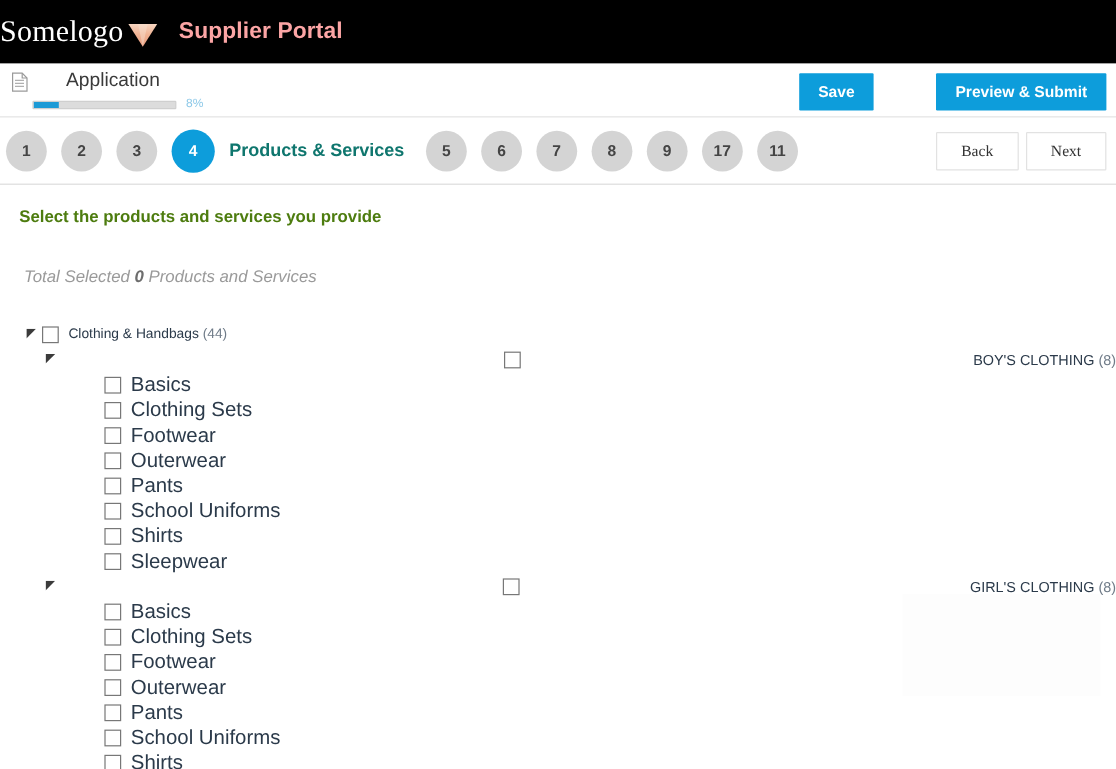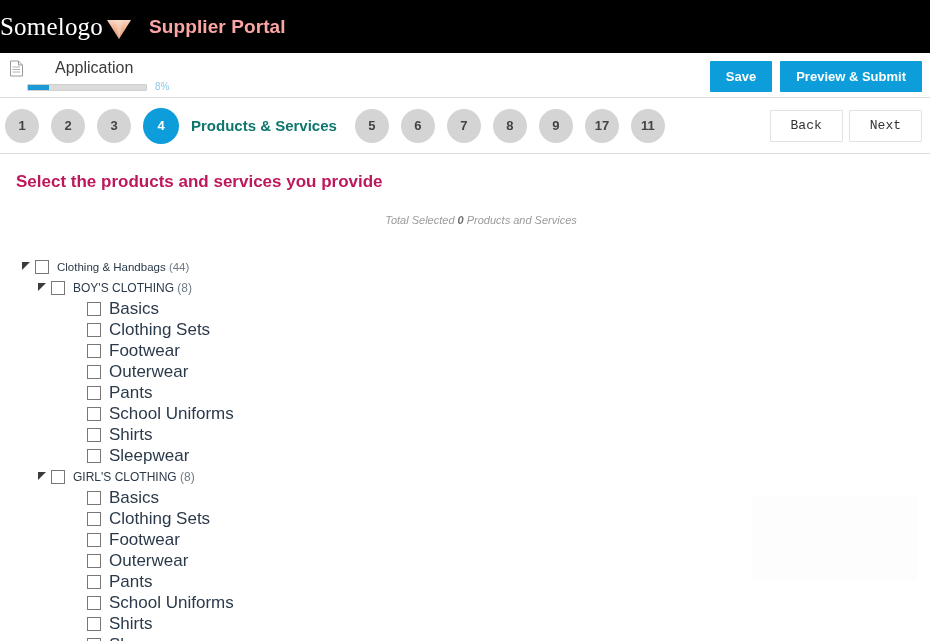--- a/index.html
+++ b/index.html
@@ -100,20 +100,21 @@
     border: none;
     font-size: 13px;
     font-weight: bold;
     font-family: "Liberation Sans", sans-serif;
     padding: 0 16px;
     height: 31px;
     line-height: 31px;
     cursor: pointer;
     border-radius: 1px;
     white-space: nowrap;
+    margin-left: 44px;
   }
 
   
   .steprow {
     height: 56px;
     background: #ffffff;
     border-bottom: 1px solid #dddddd;
     display: flex;
     align-items: center;
     padding: 0 8px 0 5px;
@@ -149,42 +150,41 @@
   .nav-actions {
     position: absolute;
     right: 8px;
     display: flex;
     gap: 6px;
   }
   .btn-ghost {
     background: #ffffff;
     border: 1px solid #e2e2e2;
     font-size: 13px;
-    font-family: Liberation Mono, monospace;
+    font-family: Liberation Serif, serif;
     color: #333333;
     height: 32px;
     padding: 0 20px;
     cursor: pointer;
     border-radius: 1px;
   }
 
   
   .content { padding: 18px 0 0 16px; }
   .section-heading {
-    font-size: 17px;
+    font-size: 14px;
     font-weight: bold;
-    color: #be185d;
-    margin: 0 0 22px 0;
+    color: #4d7c0f;
+    margin: 0 0 34px 0;
   }
   .total-selected {
-    font-size: 11px;
+    font-size: 14px;
     font-style: italic;
     color: #9a9a9a;
-    margin: 0 0 30px 16px;
-    text-align: center;
+    margin: 0 0 30px 4px;
   }
   .total-selected b { color: #6d6d6d; }
 
   
   .tree { font-size: 11.5px; color: #2b3a4a; }
   .node { display: flex; align-items: center; height: 21px; }
   .toggle {
     width: 12px; height: 12px;
     flex: none;
     display: flex;
@@ -199,21 +199,21 @@
     border: 1px solid #777777;
     background: #ffffff;
     flex: none;
     margin-right: 8px;
     cursor: pointer;
   }
   .node-label { white-space: nowrap; line-height: 14px; }
   .count { color: #6f7b88; }
 
   .lvl0 { padding-left: 4px; }
-  .lvl1 { padding-left: 20px; }
+  .lvl1 { padding-left: 20px; justify-content: space-between; }
   .lvl2 { padding-left: 56px; }
 
   .lvl0 .node-label { font-size: 11.5px; }
   .lvl1 .node-label { font-size: 12px; }
   .lvl2 .node-label { font-size: 17px; }
 
   .ghost-box {
     position: absolute;
     left: 752px; top: 495px;
     width: 165px; height: 85px;

